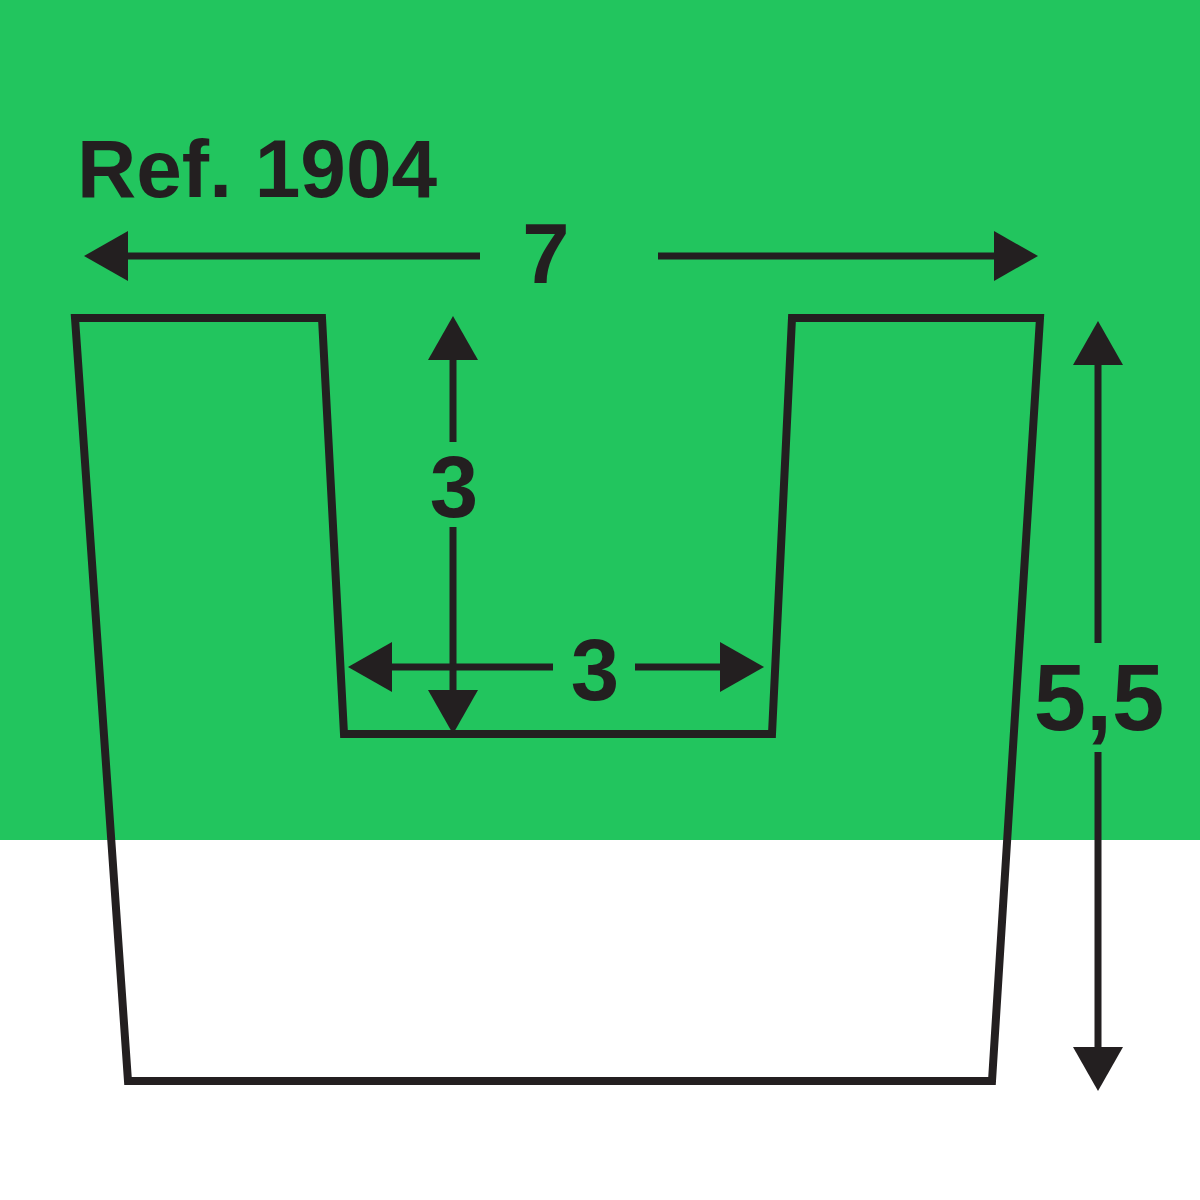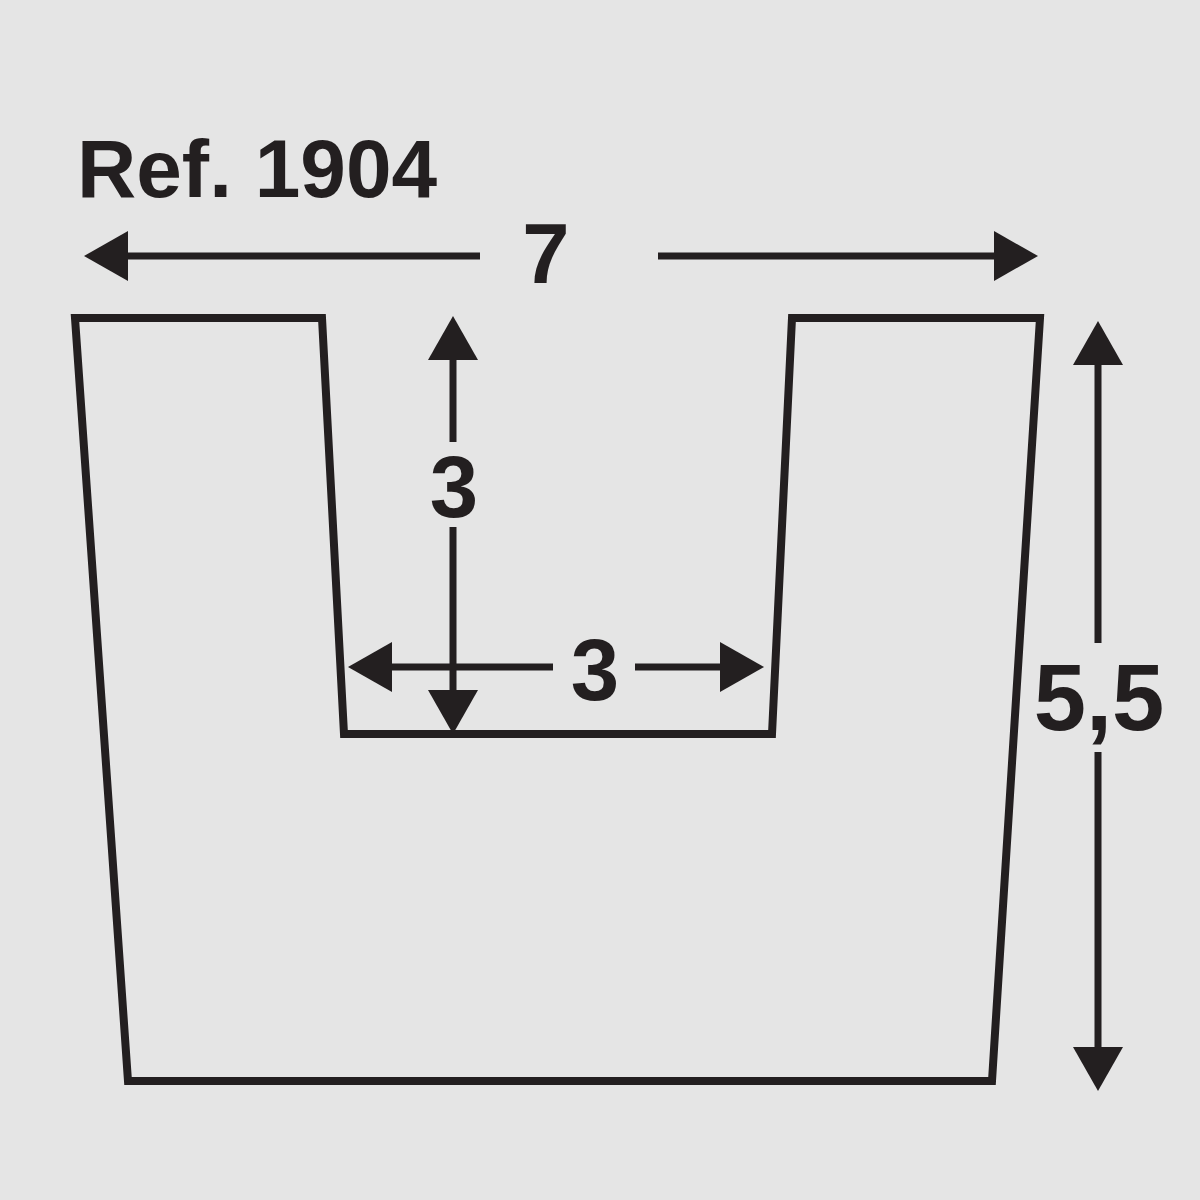--- a/index.html
+++ b/index.html
@@ -7,22 +7,22 @@
     padding: 0;
     background: #ffffff;
     width: 1200px;
     height: 1200px;
     overflow: hidden;
     font-family: "Liberation Sans", sans-serif;
   }
   #stage {
     position: relative;
     width: 1200px;
-    height: 1200px;
-    background: #e5e5e5;
+    height: 840px;
+    background: #22c55e;
   }
   svg { display: block; }
   .outline {
     fill: none;
     stroke: #231f20;
     stroke-width: 8;
     stroke-linejoin: miter;
   }
   .dim-line {
     stroke: #231f20;

